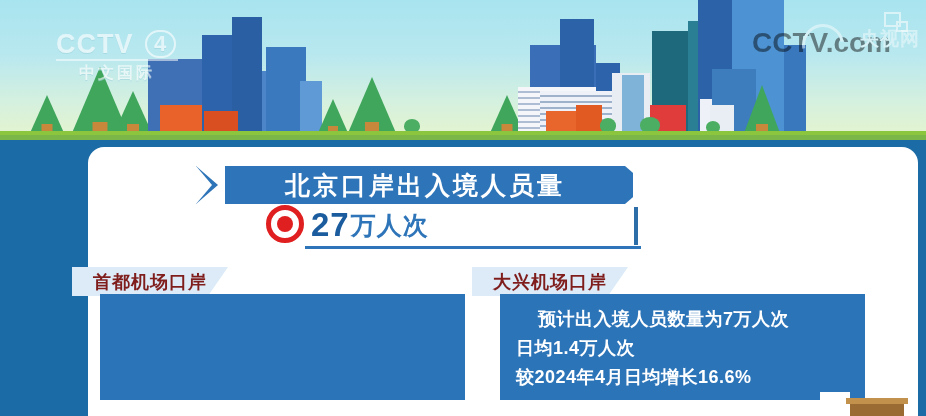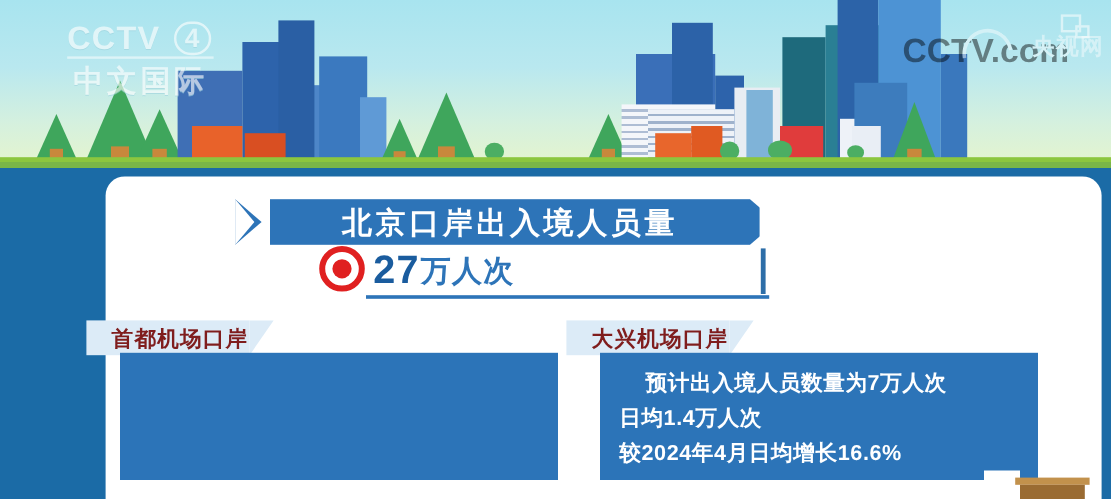--- a/index.html
+++ b/index.html
@@ -41,37 +41,37 @@
     border-color:transparent transparent #3fa65c transparent;
     border-width:0 0 0 0;
   }
   .bush {
     position:absolute; bottom:7px; border-radius:50% 50% 45% 45%;
     background:#4cae63;
   }
 
   
   #cctv4 {
-    position:absolute; left:56px; top:18px; width:122px; height:58px;
+    position:absolute; left:56px; top:30px; width:122px; height:58px;
     opacity:.62; pointer-events:none;
   }
   #cctv4 .c4top {
     font-size:27px; font-weight:bold; letter-spacing:1px;
     color:#ffffff; line-height:28px;
     text-shadow:0 1px 0 #9fd3dd;
     font-family:"Liberation Sans", sans-serif;
   }
   #cctv4 .c4num {
     display:inline-block; margin-left:3px; padding:0 7px;
     border:2px solid #ffffff; border-radius:14px;
     font-size:22px; line-height:24px; vertical-align:2px;
   }
   #cctv4 .c4rule { height:2px; background:#ffffff; opacity:.85; margin:1px 0 2px; }
   #cctv4 .c4sub {
-    font-size:25px; font-weight:bold; color:#ffffff; letter-spacing:3px;
+    font-size:16px; font-weight:bold; color:#ffffff; letter-spacing:3px;
     text-align:center; text-shadow:0 1px 0 #9fd3dd;
   }
 
   #cctvcom {
     position:absolute; left:752px; top:28px; width:170px; height:48px;
     opacity:.45; pointer-events:none;
   }
   #cctvcom .cc-main {
     font-size:28px; font-weight:bold; color:#000000; letter-spacing:0px;
     line-height:30px; white-space:nowrap;

